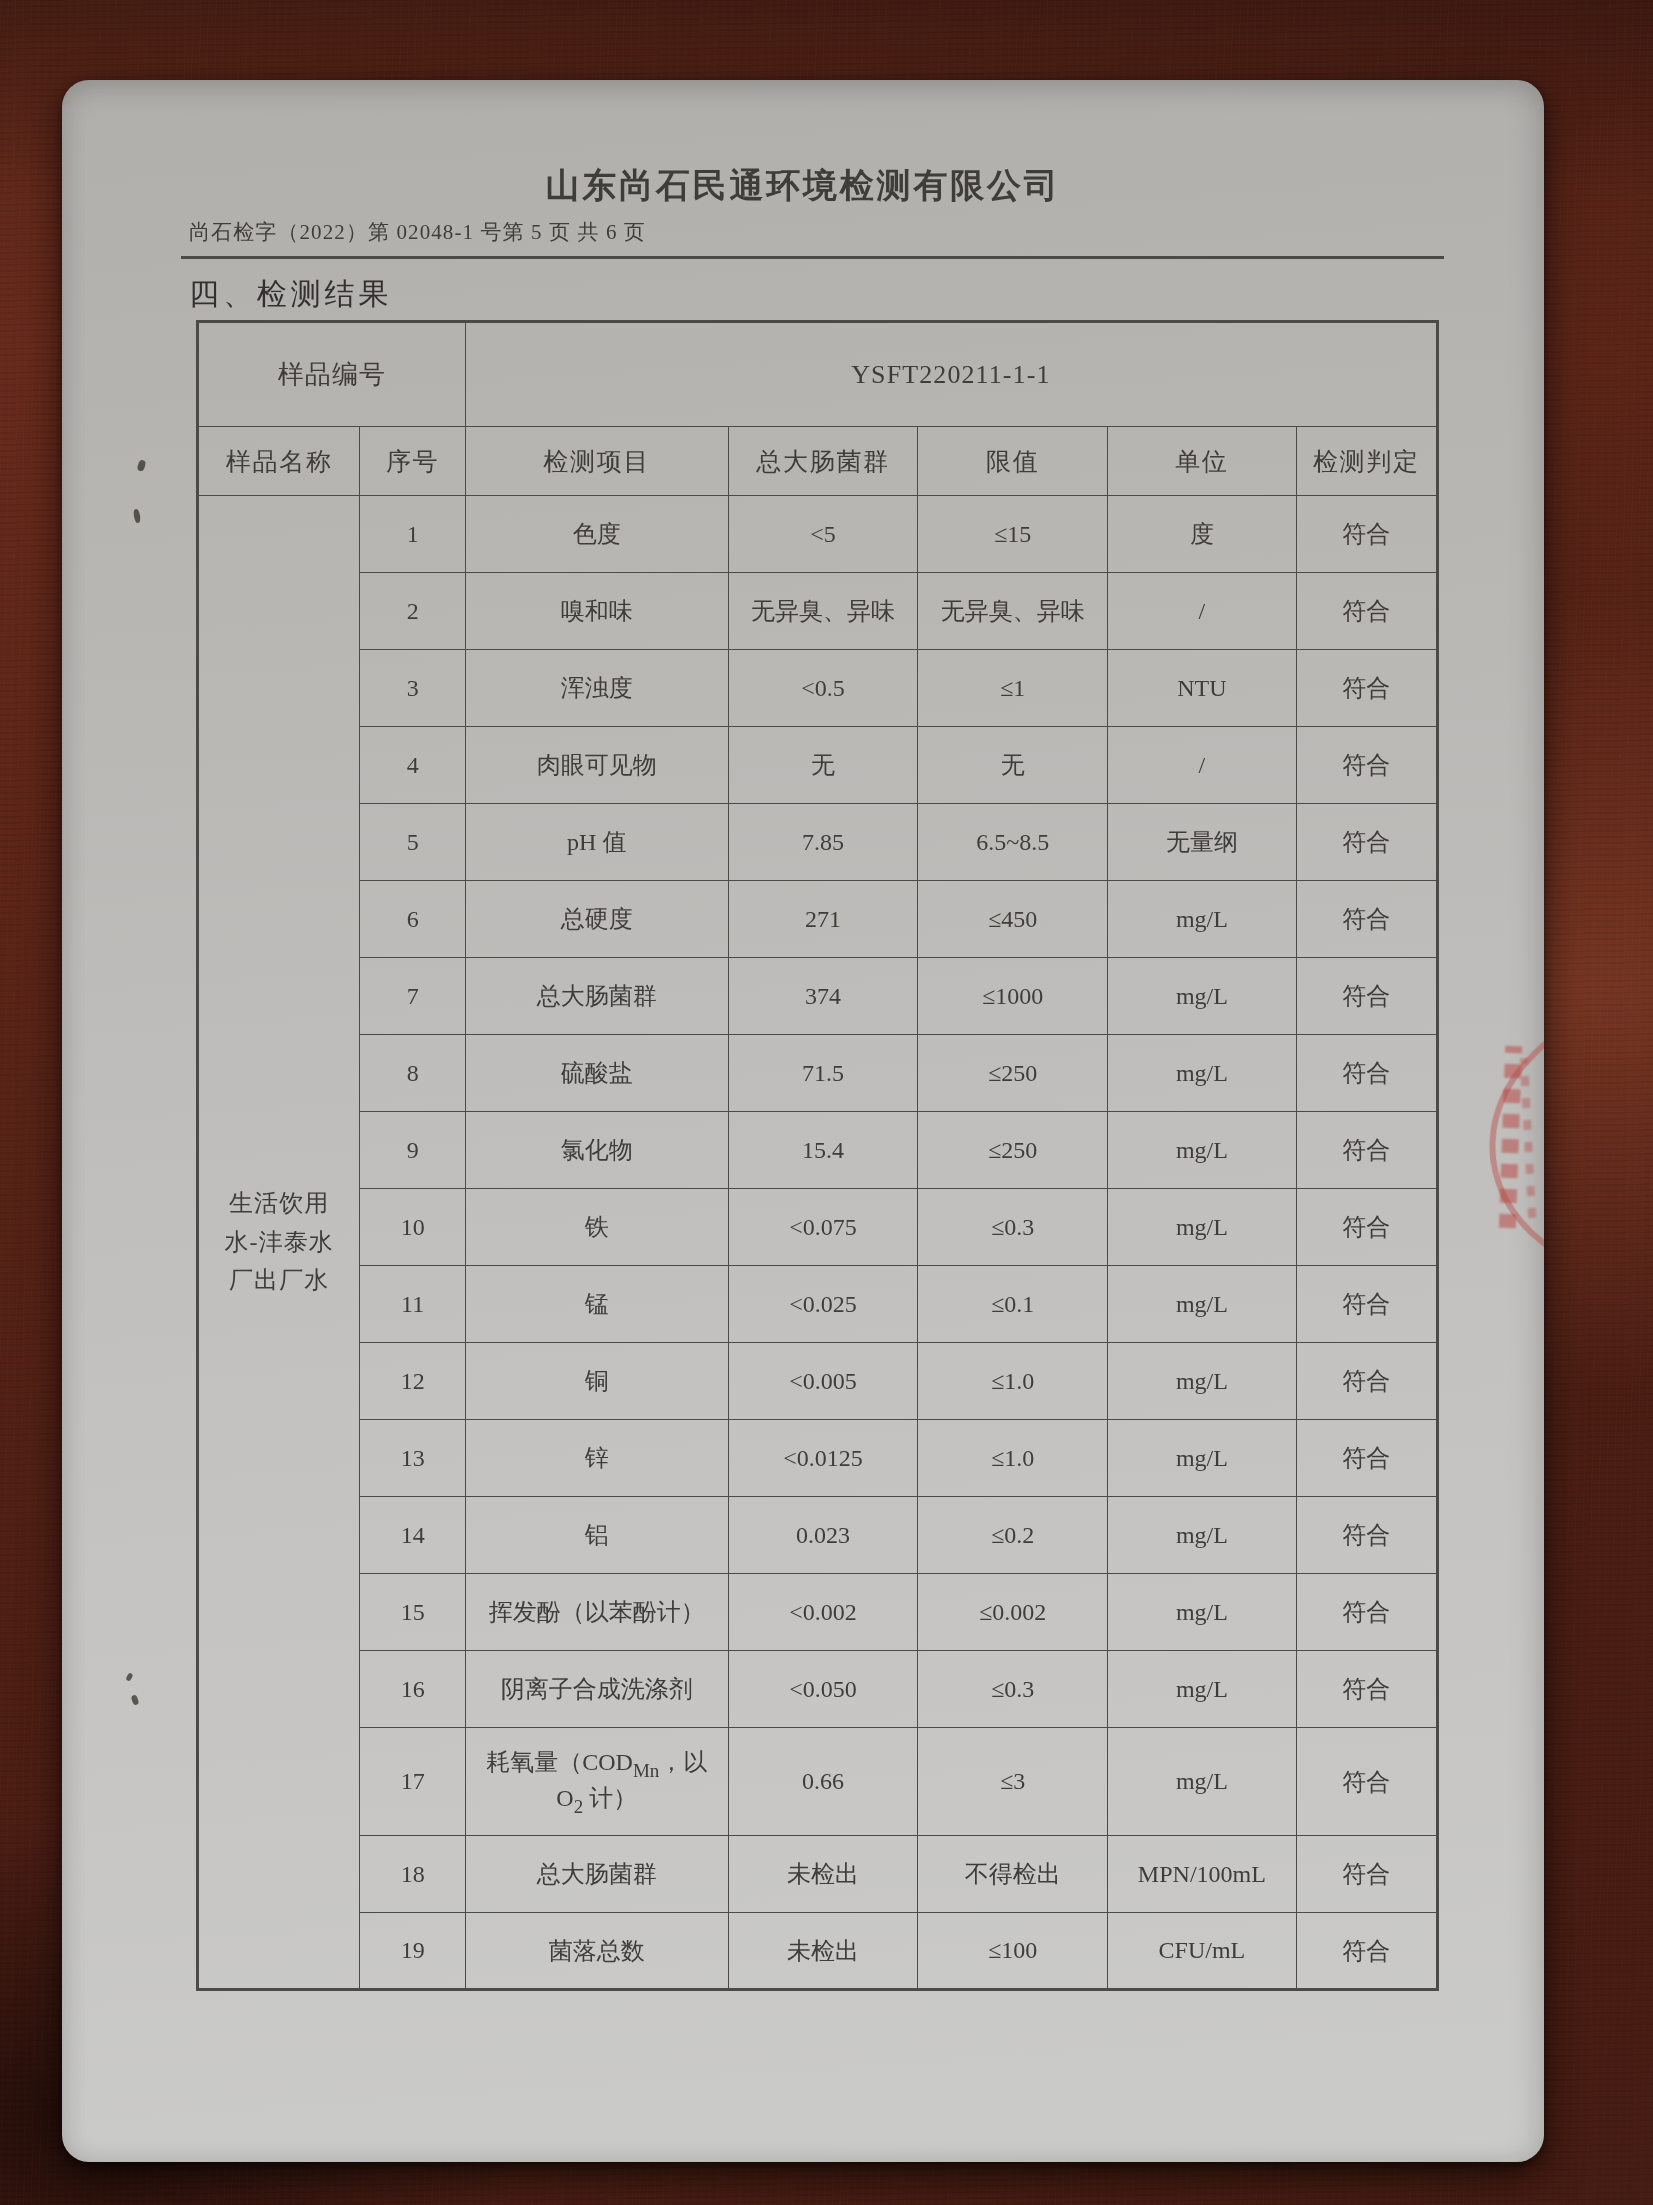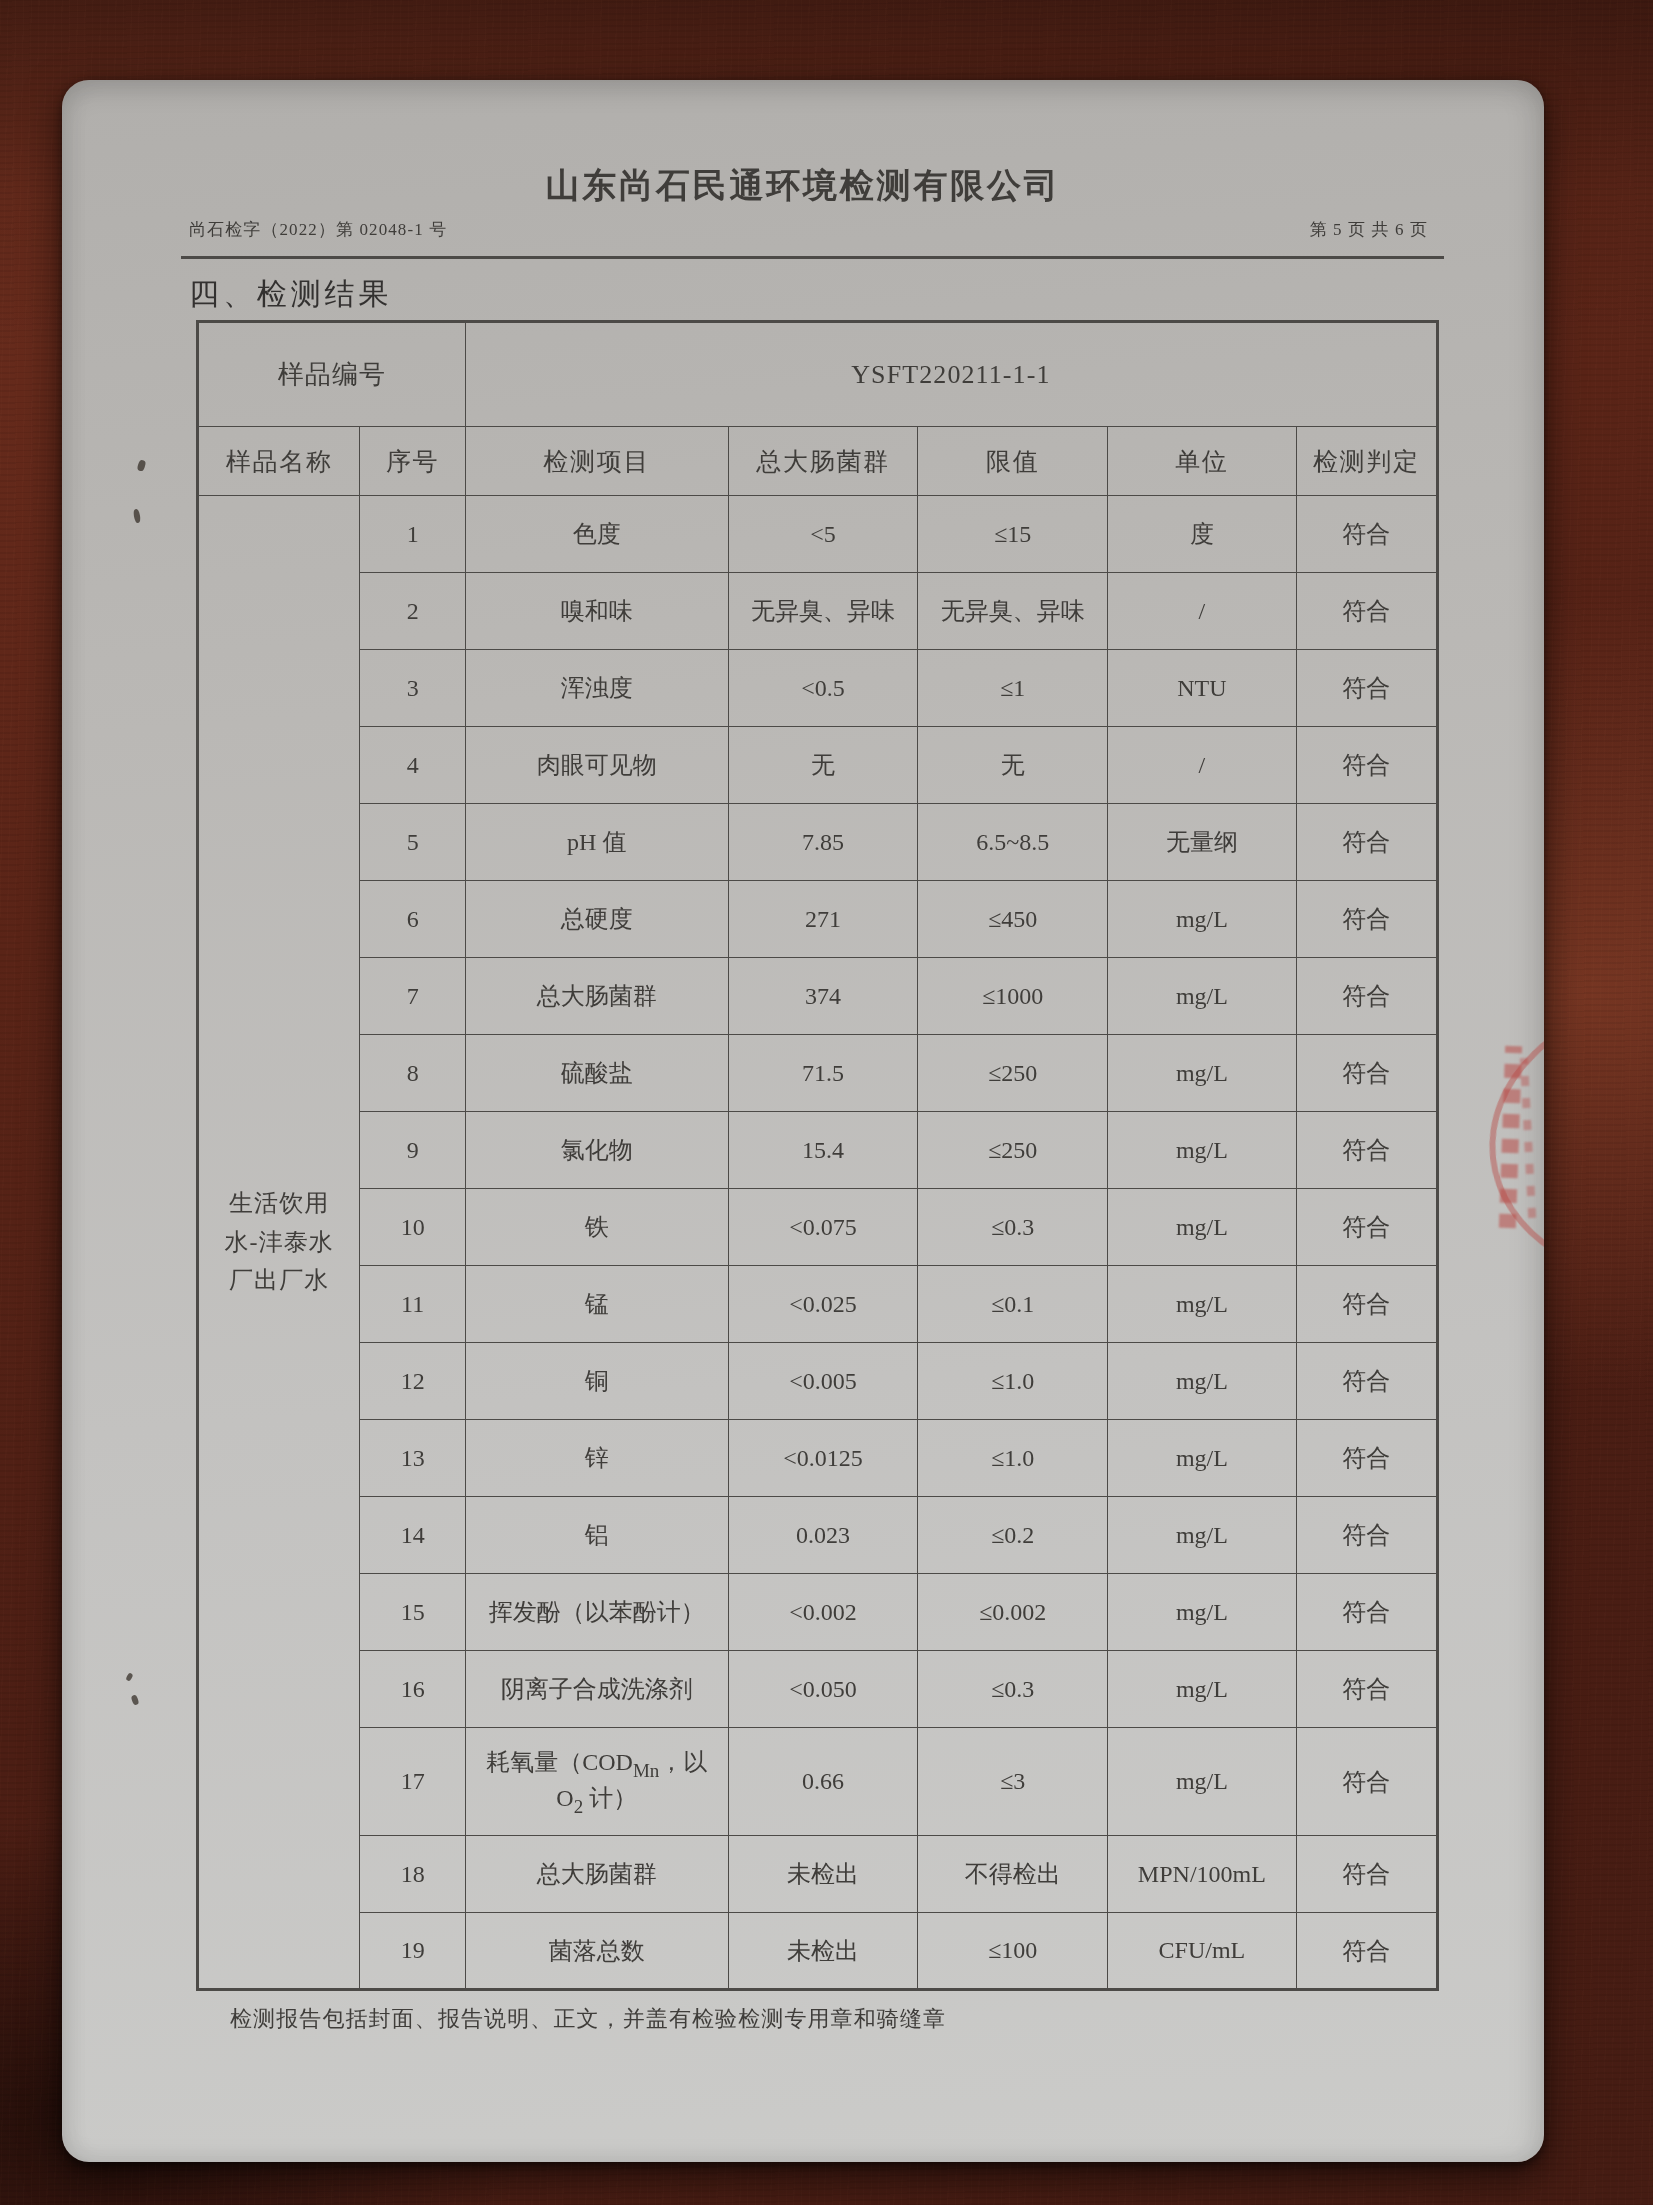--- a/index.html
+++ b/index.html
@@ -21,21 +21,21 @@
       repeating-linear-gradient(91deg, rgba(255,180,130,.05) 0 1.1px, rgba(0,0,0,0) 1.1px 7.7px);}
   
   .paper{position:absolute;left:62px;top:80px;width:1482px;height:2082px;
       background:linear-gradient(176deg,var(--paper_top) 0%, #bab8b5 30%, #c3c2c0 62%, var(--paper_bottom) 100%);
       box-shadow:0 14.3px 39px rgba(0,0,0,.55), 0 3.3px 8.8px rgba(0,0,0,.45),
                  inset 0 10px 26.5px rgba(0,0,0,.10), inset -12px 0 30px rgba(0,0,0,.07),
                  inset 7.7px 0 22px rgba(0,0,0,.05);border-radius:27px;}
   .company{position:absolute;top:83px;left:0;width:100%;text-align:center;
       font-size:34px;font-weight:700;letter-spacing:2.8px;color:var(--ink);}
   .meta{position:absolute;top:138px;left:127px;right:116px;display:flex;
-      justify-content:space-between;font-size:17px;color:var(--ink);letter-spacing:1.1px;gap:8px;}
+      font-size:21px;color:var(--ink);letter-spacing:1.1px;}
   .rule{position:absolute;top:176px;left:119px;right:100px;height:2.8px;background:var(--line);}
   .section-title{position:absolute;top:194px;left:127px;font-size:30px;font-weight:400;
       letter-spacing:3.9px;color:#333130;}
   
   table.results{position:absolute;top:228px;left:134px;width:1243px;
       border-collapse:collapse;table-layout:fixed;border:3.3px solid var(--line);margin-top:12px;}
   .results td,.results th{border:1.7px solid var(--line);text-align:center;vertical-align:middle;
       color:var(--ink);padding:0 4.4px;font-weight:400;}
   tr.r-sampleid{height:105px;} tr.r-sampleid td{font-size:26px;letter-spacing:1.1px;}
   tr.r-head{height:69px;} tr.r-head th{font-size:25px;letter-spacing:1.7px;}
@@ -255,21 +255,20 @@
             <td>19</td>
             <td>菌落总数</td>
             <td>未检出</td>
             <td>≤100</td>
             <td>CFU/mL</td>
             <td>符合</td>
           </tr>
         </tbody>
     </table>
 
-    <div class="footer">检测报告包括封面、报告说明、正文，并盖有检验检测专用章和骑缝章</div>
 
     <div class="seal">
       <div class="seal-ring"></div>
       <div class="seal-marks"></div>
       <div class="seal-marks2"></div>
     </div>
 
     <div class="speck s1"></div>
     <div class="speck s2"></div>
     <div class="speck s3"></div>

